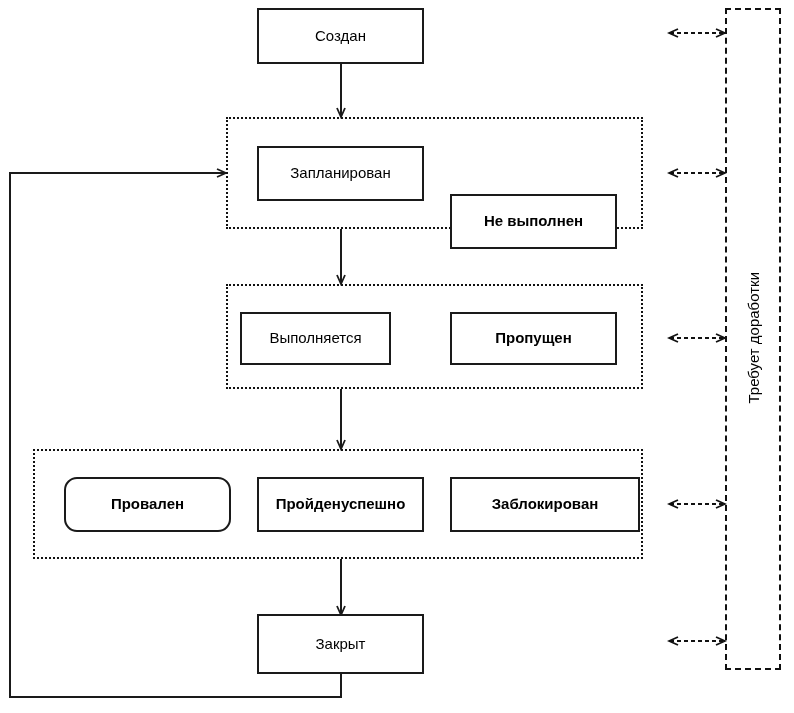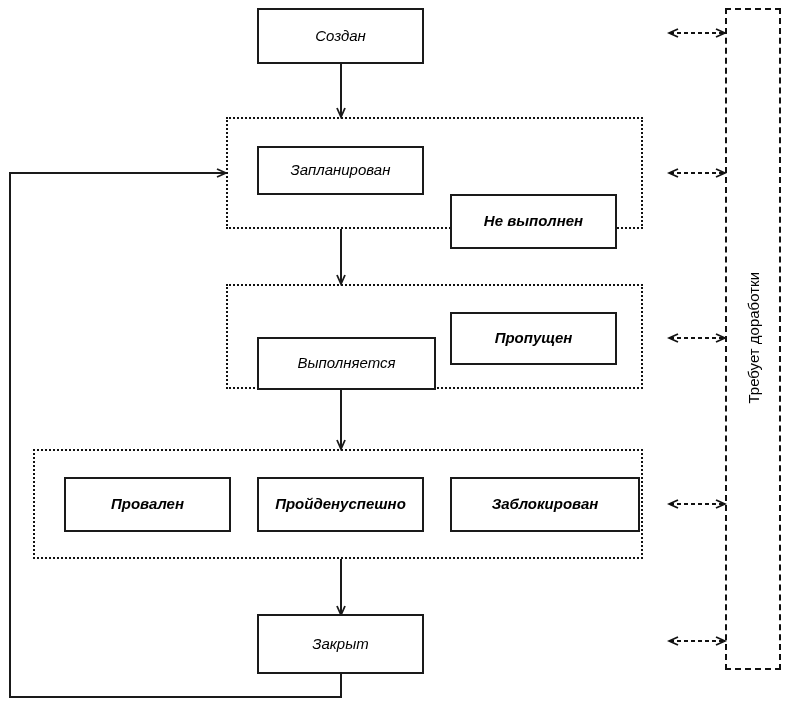--- a/index.html
+++ b/index.html
@@ -23,21 +23,20 @@
     border: 2px solid #1a1a1a;
     background: #ffffff;
     display: flex;
     align-items: center;
     justify-content: center;
     text-align: left;
     font-size: 15px;
     color: #000000;
     line-height: 1.25;
     z-index: 3;
-    font-style: italic;
   }
   .node.bold {
     font-weight: bold;
   }
   .group {
     position: absolute;
     box-sizing: border-box;
     border: 2px dotted #111111;
     background: transparent;
     z-index: 2;
@@ -115,41 +114,41 @@
 
     <line x1="670" y1="641" x2="724" y2="641" stroke="#111111" stroke-width="1.8" stroke-dasharray="4,3" marker-start="url(#arrowDashL)" marker-end="url(#arrowDashR)"></line>
   </svg>
 
   <div class="node" style="left:257px; top:8px; width:167px; height:56px;">
     <span>Создан</span>
   </div>
 
   <div class="group" style="left:226px; top:117px; width:417px; height:112px;"></div>
 
-  <div class="node" style="left:257px; top:146px; width:167px; height:49px;">
+  <div class="node" style="left:257px; top:146px; width:167px; height:55px;">
     <span>Запланирован</span>
   </div>
 
   <div class="node bold" style="left:450px; top:146px; width:167px; height:55px;margin-top:48px;">
     <span>Не выполнен</span>
   </div>
 
   <div class="group" style="left:226px; top:284px; width:417px; height:105px;"></div>
 
-  <div class="node" style="left:257px; top:312px; width:179px; height:53px;margin-top:25px;">
+  <div class="node" style="left:240px; top:312px; width:151px; height:53px;">
     <span>Выполняется</span>
   </div>
 
   <div class="node bold" style="left:450px; top:312px; width:167px; height:53px;">
     <span>Пропущен</span>
   </div>
 
   <div class="group" style="left:33px; top:449px; width:610px; height:110px;"></div>
 
-  <div class="node bold" style="left:64px; top:477px; width:167px; height:55px;">
+  <div class="node bold" style="left:64px; top:477px; width:167px; height:55px;border-radius:13px;">
     <span>Провален</span>
   </div>
 
   <div class="node bold" style="left:257px; top:477px; width:167px; height:55px; flex-direction:row;">
     <span>Пройден</span>
     <span>успешно</span>
   </div>
 
   <div class="node bold" style="left:450px; top:477px; width:190px; height:55px;">
     <span>Заблокирован</span>

